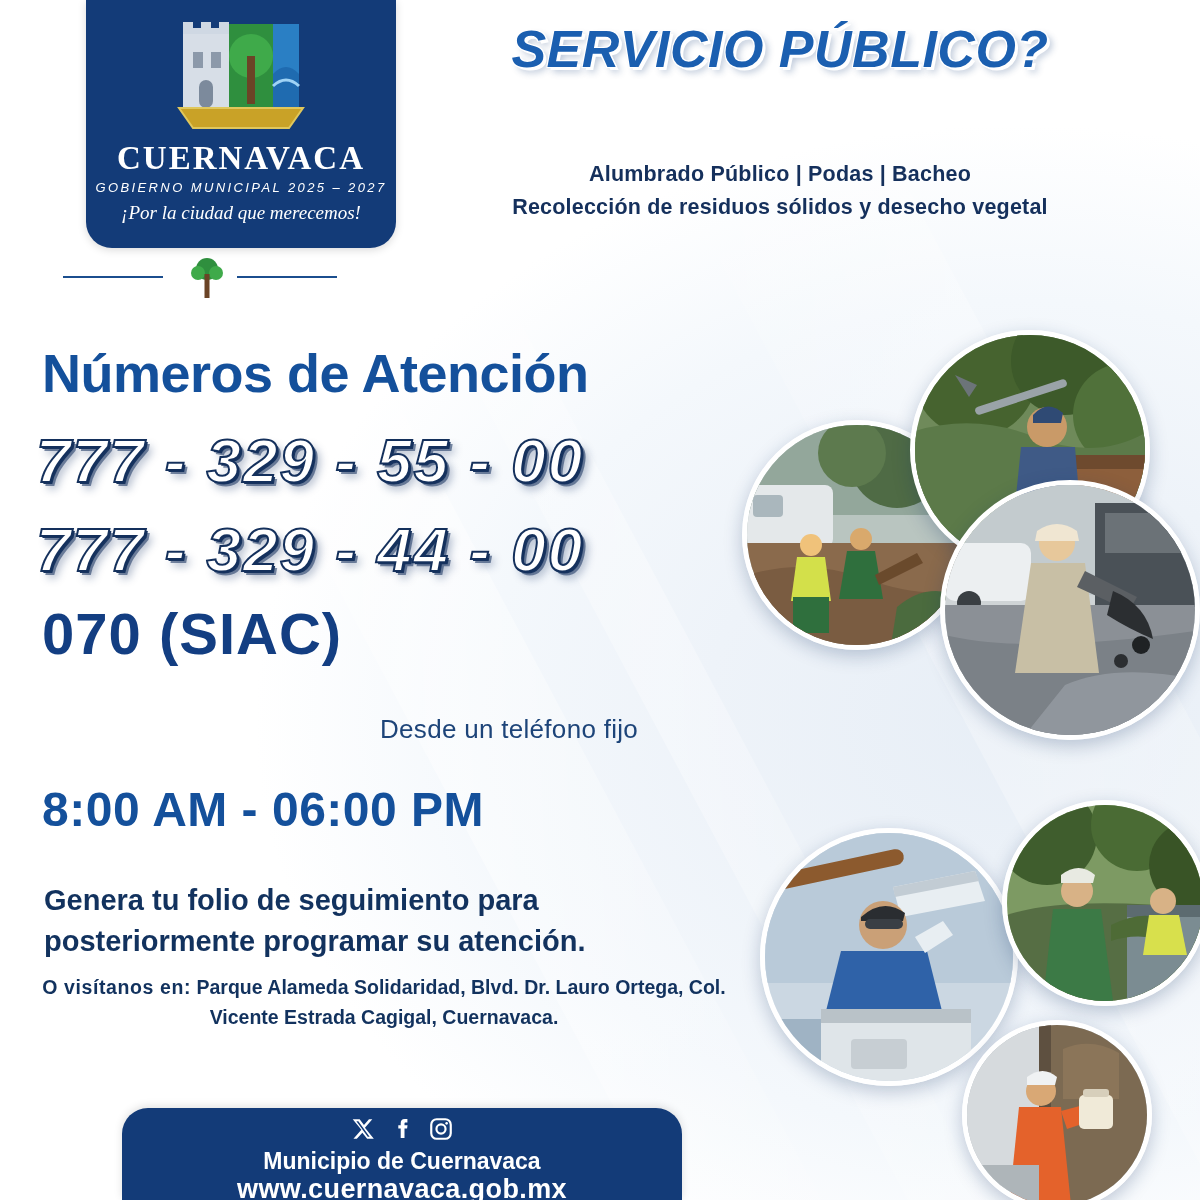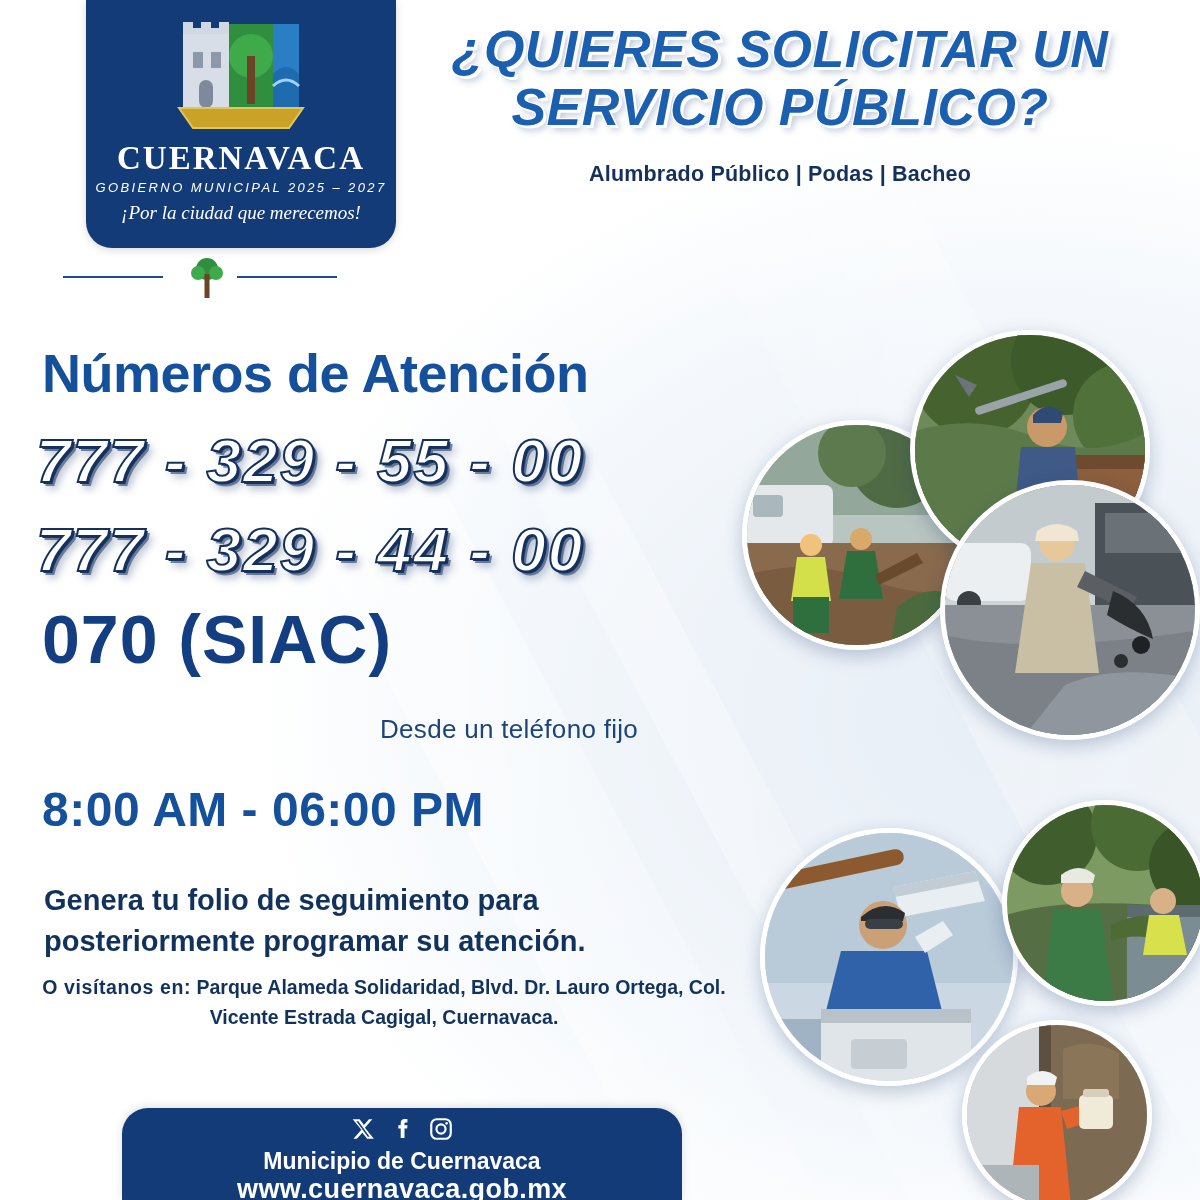--- a/index.html
+++ b/index.html
@@ -152,21 +152,21 @@
       4px 4px 0 rgba(20,48,92,.55),
       6px 7px 9px rgba(20,50,100,.35);
   }
   .phone.p1 { top: 425px; }
   .phone.p2 { top: 514px; }
 
   .siac {
     position: absolute;
     left: 42px; top: 605px;
     color: #133e82;
-    font-size: 68px;
+    font-size: 58px;
     font-weight: bold;
     letter-spacing: 1px;
     line-height: 1;
   }
   .siac-note {
     position: absolute;
     left: 380px; top: 714px;
     color: #1d4479;
     font-size: 26px;
     letter-spacing: .3px;
@@ -293,26 +293,26 @@
       <div class="line r"></div>
       <svg class="tree" viewBox="0 0 40 44">
         <circle cx="20" cy="13" r="11" fill="#2f8f3e"></circle>
         <circle cx="11" cy="17" r="7" fill="#3faa4a"></circle>
         <circle cx="29" cy="17" r="7" fill="#3faa4a"></circle>
         <rect x="17.5" y="18" width="5" height="24" fill="#6b4426"></rect>
       </svg>
     </div>
 
     <div class="head-title">
-      <div>¿QUIERES SOLICITAR UN</div>
       <div>SERVICIO PÚBLICO?</div>
     </div>
 
     <div class="head-services">
       <div>Alumbrado Público | Podas | Bacheo</div>
+      <div>Recolección de residuos sólidos y desecho vegetal</div>
     </div>
   </div>
 
   <div class="numeros-title">Números de Atención</div>
   <div class="phone p1">777 - 329 - 55 - 00</div>
   <div class="phone p2">777 - 329 - 44 - 00</div>
   <div class="siac">070 (SIAC)</div>
   <div class="siac-note">Desde un teléfono fijo</div>
   <div class="schedule">8:00 AM - 06:00 PM</div>
 

